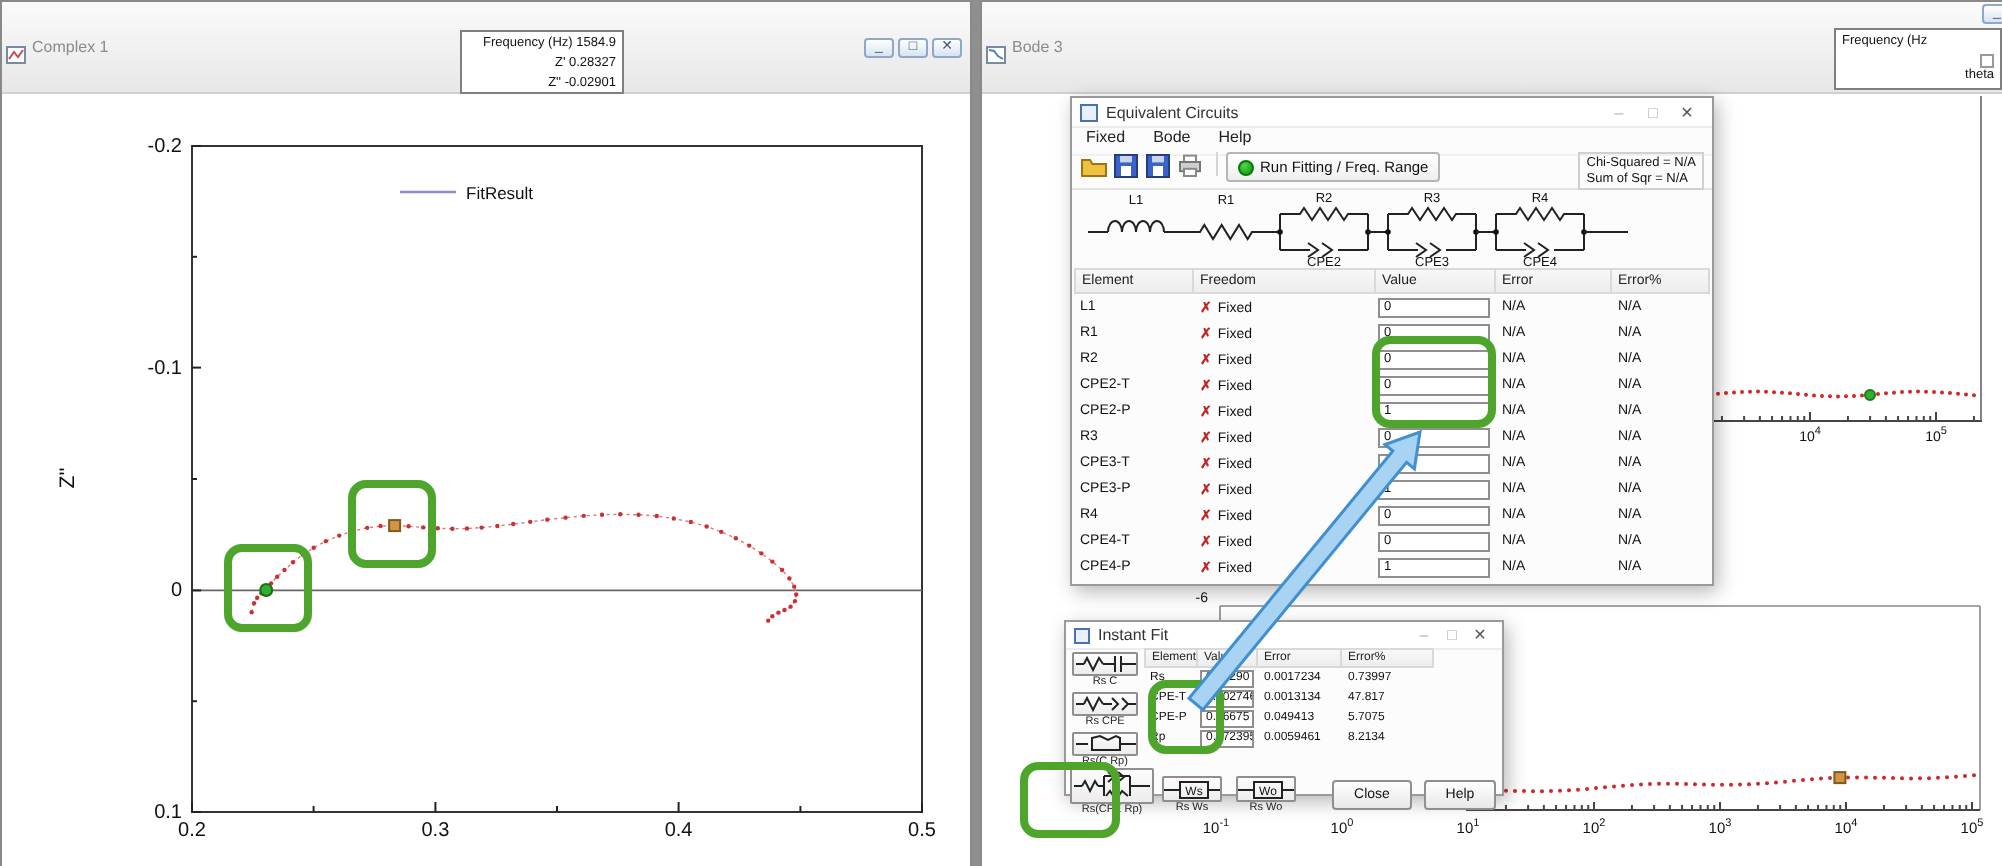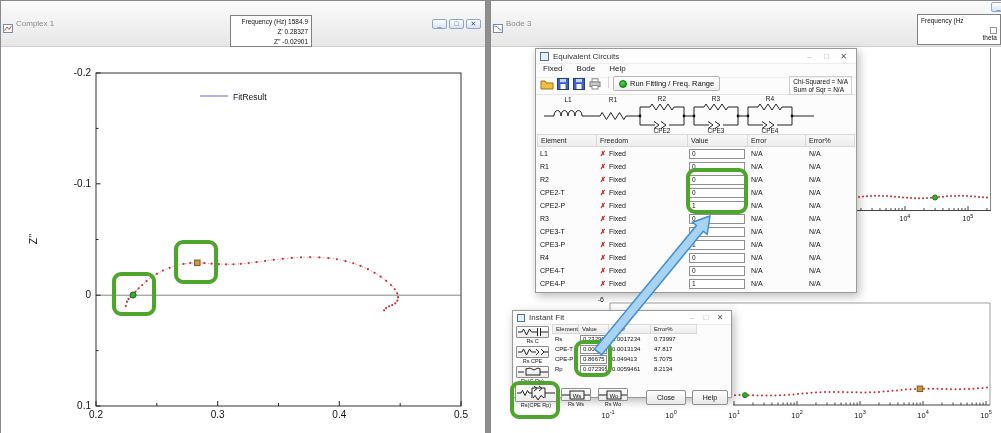--- a/index.html
+++ b/index.html
@@ -586,21 +586,21 @@
           <div class="c" style="width: 91px;"><span class="fx">✗</span><span>Fixed</span></div>
           <div style="width: 60px; box-sizing: border-box; padding-left: 1px;">
             <div class="vbox" style="width: 56px; height: 10px;">1</div>
           </div>
           <div class="c" style="width: 58px;">N/A</div>
           <div class="c" style="width: 49px;">N/A</div>
         </div>
       </div>
   </div>
 
-  <div class="dialog" id="instant-dlg" style="left:512px;top:310px;width:220px;height:88px">
+  <div class="dialog" id="instant-dlg" style="left:532px;top:310px;width:220px;height:88px">
     <div class="dlg-title" style="height:13px">
       <span class="dlg-icon" style="width:8px;height:8px"></span>
       <span class="dlg-title-text">Instant Fit</span>
       <span class="dlg-btns">
         <span class="dlg-btn" style="width:14px;line-height:12px">–</span>
         <span class="dlg-btn" style="width:14px;line-height:12px">□</span>
         <span class="dlg-btn close" style="width:14px;line-height:12px">✕</span>
       </span>
     </div>
     <div class="itable" id="instant-table">

